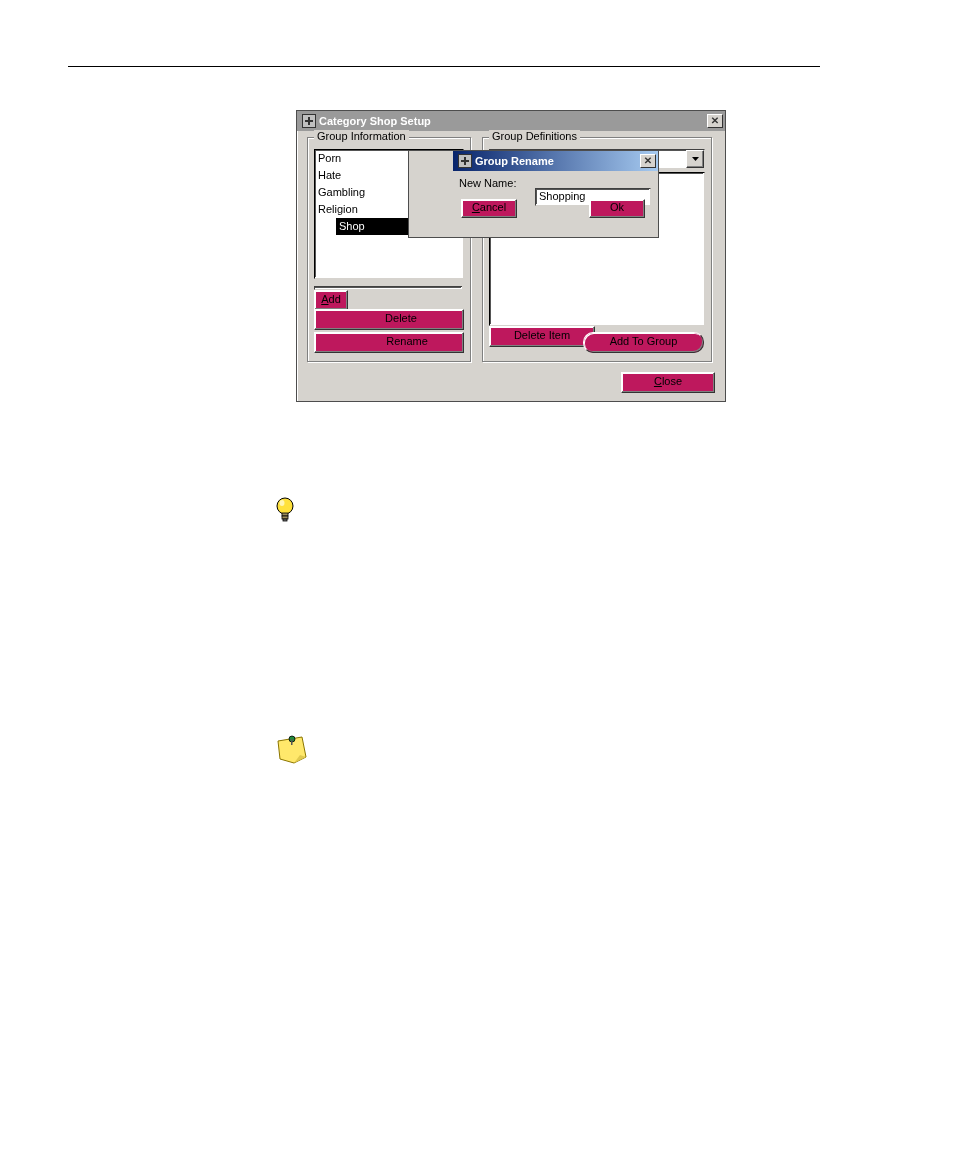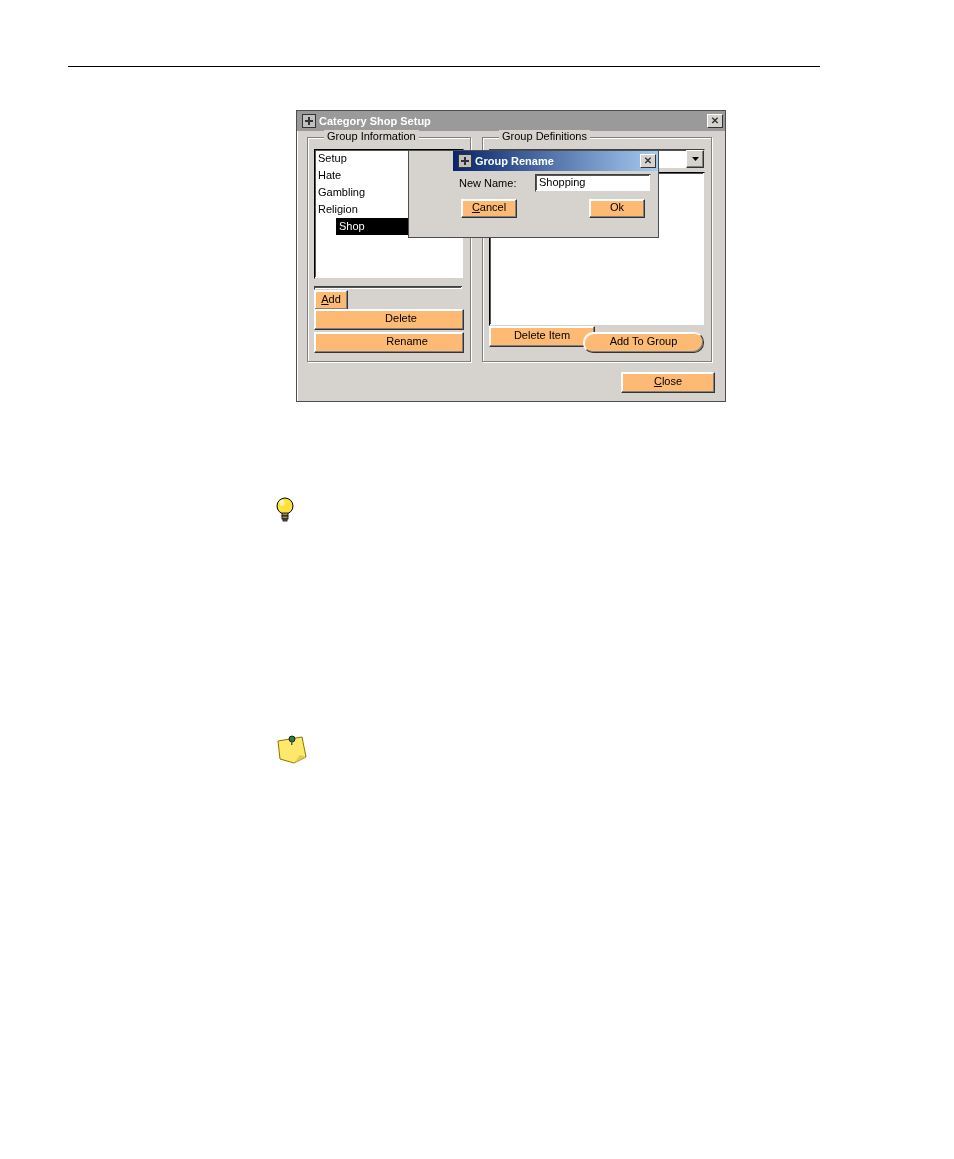--- a/index.html
+++ b/index.html
@@ -11,31 +11,31 @@
   .titlebar-icon { width:14px; height:14px; margin:0 3px; background:#c0c0c0; border:1px solid #333; box-sizing:border-box; position:relative; }
   .titlebar-icon::before, .titlebar-icon::after { content:""; position:absolute; background:#333; }
   .titlebar-icon::before { left:2px; right:2px; top:5px; height:2px; }
   .titlebar-icon::after { left:5px; top:2px; bottom:2px; width:2px; }
   .titlebar-title { color:#fff; font-weight:bold; font-size:11px; flex:1; }
   .titlebar-close { width:16px; height:14px; background:#d6d3ce; border:1px solid #fff; border-right-color:#333; border-bottom-color:#333; display:flex; align-items:center; justify-content:center; font-weight:bold; font-size:10px; color:#333; box-sizing:border-box; line-height:1; }
 
   .window-body { position:relative; padding:8px; height:254px; }
 
   .groupbox { position:absolute; top:6px; border:1px solid #808080; box-shadow:inset 1px 1px 0 #fff, 1px 1px 0 #fff; }
-  .groupbox-legend { position:absolute; top:-8px; left:16px; background:#d6d3ce; padding:0 3px; font-size:11px; color:#000; }
+  .groupbox-legend { position:absolute; top:-8px; left:6px; background:#d6d3ce; padding:0 3px; font-size:11px; color:#000; }
   .gb-left { left:10px; width:162px; height:223px; }
   .gb-right { left:185px; width:228px; height:223px; }
 
   .listbox { position:absolute; left:6px; top:11px; width:148px; height:128px; background:#fff; border:1px solid #000; border-right-color:#d6d3ce; border-bottom-color:#d6d3ce; box-shadow:inset -1px -1px 0 #fff, inset 1px 1px 0 #555; overflow:hidden; }
   .listbox .li { padding:1px 3px; font-size:11px; line-height:15px; }
   .listbox .li.selected { background:#000; color:#fff;margin-left:21px; }
 
   .textbox { background:#fff; border:1px solid #404040; border-right-color:#d6d3ce; border-bottom-color:#d6d3ce; box-shadow:inset -1px -1px 0 #fff, inset 1px 1px 0 #555; font-size:11px; padding:1px 3px; height:14px; }
 
-  .win-btn { background:#fdba74; border:1px solid #fff; border-right-color:#333; border-bottom-color:#333; box-shadow:inset -1px -1px 0 #808080, inset 1px 1px 0 #fff; font-size:11px; text-align:center; height:21px; line-height:17px; box-sizing:border-box; }
+  .win-btn { background:#be185d; border:1px solid #fff; border-right-color:#333; border-bottom-color:#333; box-shadow:inset -1px -1px 0 #808080, inset 1px 1px 0 #fff; font-size:11px; text-align:center; height:21px; line-height:17px; box-sizing:border-box; }
   .win-btn.small { height:19px; line-height:15px; }
   .underline-first::first-letter { text-decoration:underline; }
 
   .inp-add-wrap { position:absolute; left:6px; top:148px; width:148px; display:flex;flex-direction:column; }
   .inp-add-wrap .textbox { flex:1; height:16px; border-right:0; }
   .inp-add-wrap .win-btn { width:34px; height:20px; line-height:16px; }
 
   .btn-delete { position:absolute; left:6px; top:171px; width:150px;padding-left:24px; }
   .btn-rename { position:absolute; left:6px; top:194px; width:150px;padding-left:36px; }
 
@@ -49,21 +49,21 @@
   .btn-deleteitem { position:absolute; left:6px; top:188px; width:106px; }
   .btn-addtogroup { position:absolute; left:100px; top:194px; width:121px;border-radius:10px; }
 
   .btn-close { position:absolute; right:10px; bottom:8px; width:94px; }
 
   
   .modal { position:absolute; width:205px; border:1px solid #4d4d4d; background:#d6d3ce; left:408px; top:150px; z-index:10;padding-left:44px; }
   .modal .titlebar { background:#0a246a; background:linear-gradient(90deg,#08246b 0%,#a6caf0 100%); }
   .modal-body { padding:6px; position:relative; height:54px; }
   .modal-body .label { position:absolute; left:6px; top:6px; font-size:11px; }
-  .modal-body .name-input { position:absolute; left:82px; top:3px; width:108px; }
+  .modal-body .name-input { position:absolute; left:82px; top:17px; width:108px; }
   .modal-body .btn-cancel { position:absolute; left:8px; top:28px; width:56px; }
   .modal-body .btn-ok { position:absolute; left:136px; top:28px; width:56px; }
 
   
   .bulb-icon { position:absolute; left:274px; top:496px; width:22px; height:30px; }
   .note-icon { position:absolute; left:274px; top:733px; width:36px; height:32px; }
 
 </style>
 </head>
 <body>
@@ -75,21 +75,21 @@
     <div class="titlebar">
       <div class="titlebar-icon"></div>
       <span class="titlebar-title">Category Shop Setup</span>
       <div class="titlebar-close">✕</div>
     </div>
     <div class="window-body">
 
       <div class="groupbox gb-left">
         <div class="groupbox-legend">Group Information</div>
         <div class="listbox" id="lb-left">
-            <div class="li">Setup</div>
+            <div class="li">Porn</div>
             <div class="li">Hate</div>
             <div class="li">Gambling</div>
             <div class="li">Religion</div>
             <div class="li selected">Shop</div>
           </div>
         <div class="inp-add-wrap">
           <div class="textbox"></div>
           <div class="win-btn underline-first">Add</div>
         </div>
         <div class="win-btn btn-delete">Delete</div>

